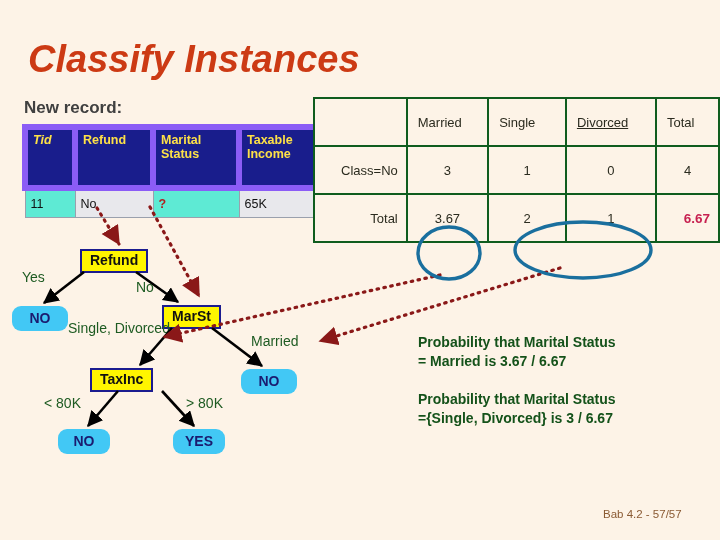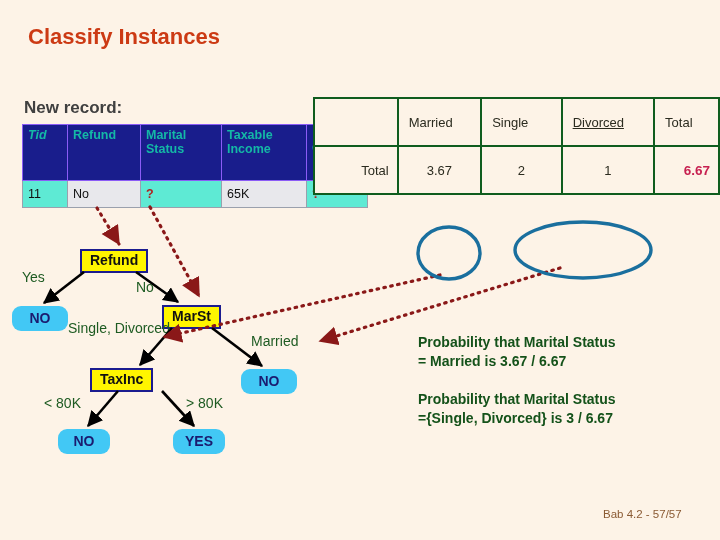--- a/index.html
+++ b/index.html
@@ -10,23 +10,24 @@
     width: 720px; height: 540px;
     position: relative;
     overflow: hidden;
     font-family: "Liberation Sans", sans-serif;
     background: #FDF3E7;
   }
   .abs { position: absolute; }
 
   
   #slide-title {
-    left: 28px; top: 24px;
-    font-size: 22px;
-    font-weight: bold;
+    left: 28px; top: 38px;
+    font-size: 38px;
+    font-weight: bold;
+    font-style: italic;
     color: #CC3A14;
     letter-spacing: 0px;
     white-space: nowrap;
   }
 
   
   #new-record-label {
     left: 24px; top: 98px;
     font-size: 17px;
     font-weight: bold;
@@ -36,28 +37,28 @@
 
   
   #record-table {
     left: 22px; top: 124px;
     border-collapse: collapse;
     font-size: 12px;
     table-layout: fixed;
   }
   #record-table th {
     background: #191D8C;
-    color: #14b8a6;
+    color: #fde047;
     font-weight: bold;
     font-size: 12.5px;
     text-align: left;
     padding: 3px 5px 16px 5px;
     vertical-align: top;
     line-height: 1.12;
-    border: 1px solid #8b5cf6;
+    border: 6px solid #8b5cf6;
     height: 36px;
   }
   #record-table th.th-tid { font-style: italic; font-weight: bold; }
   #record-table td {
     font-size: 12.5px;
     color: #111111;
     padding: 3px 5px;
     height: 20px;
     border: 1px solid #9aa0ad;
     vertical-align: middle;
@@ -184,20 +185,27 @@
   <thead>
     <tr>
       <td class="rowhead corner"></td>
       <td class="colhead c-married">Married</td>
       <td class="colhead c-single">Single</td>
       <td class="colhead c-divorced">Divorced</td>
       <td class="colhead c-total">Total</td>
     </tr>
   </thead>
   <tbody>
+    <tr>
+      <td class="rowhead">Class=No</td>
+      <td class="val">3</td>
+      <td class="val">1</td>
+      <td class="val">0</td>
+      <td class="val">4</td>
+    </tr>
     <tr>
       <td class="rowhead">Total</td>
       <td class="val">3.67</td>
       <td class="val">2</td>
       <td class="val">1</td>
       <td class="grand">6.67</td>
     </tr>
   </tbody>
 </table>
 

